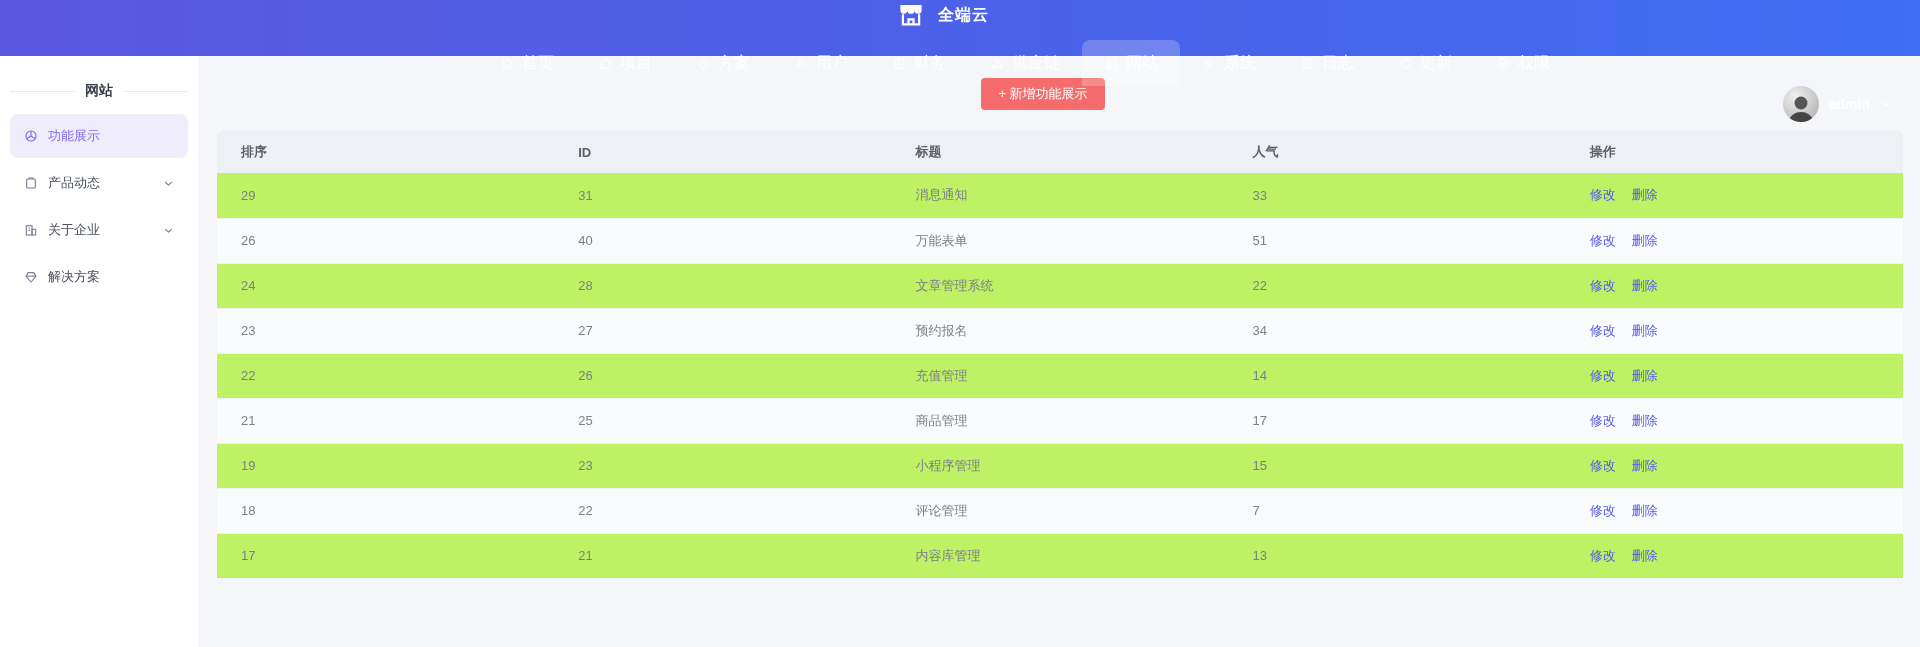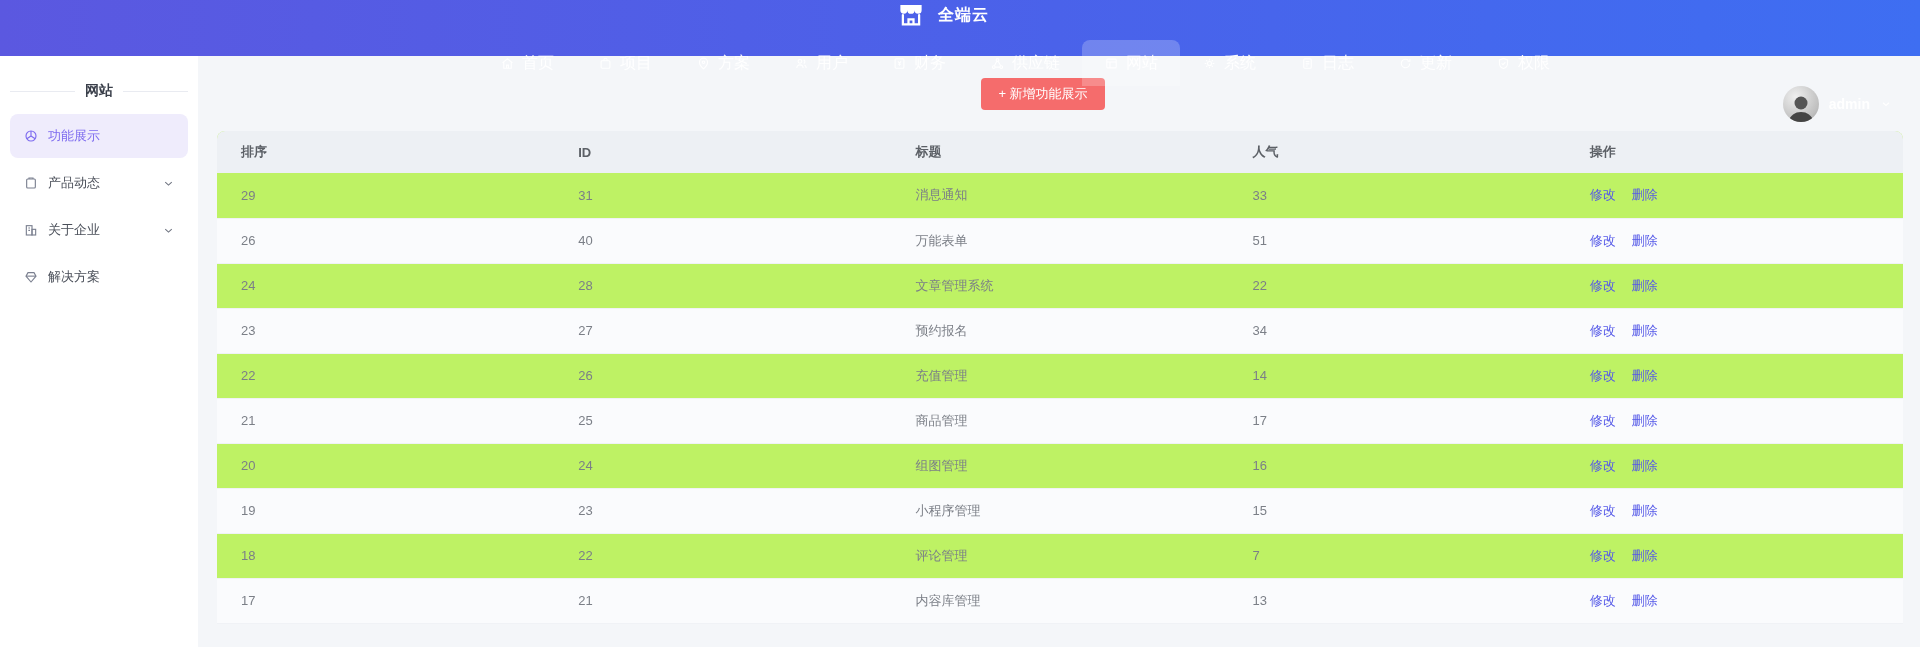--- a/index.html
+++ b/index.html
@@ -266,27 +266,20 @@
           <td class="op"><a>修改</a><a>删除</a></td>
         </tr>
         <tr>
           <td>21</td>
           <td>25</td>
           <td>商品管理</td>
           <td>17</td>
           <td class="op"><a>修改</a><a>删除</a></td>
         </tr>
         <tr>
-          <td>20</td>
-          <td>24</td>
-          <td>组图管理</td>
-          <td>16</td>
-          <td class="op"><a>修改</a><a>删除</a></td>
-        </tr>
-        <tr>
           <td>19</td>
           <td>23</td>
           <td>小程序管理</td>
           <td>15</td>
           <td class="op"><a>修改</a><a>删除</a></td>
         </tr>
         <tr>
           <td>18</td>
           <td>22</td>
           <td>评论管理</td>

